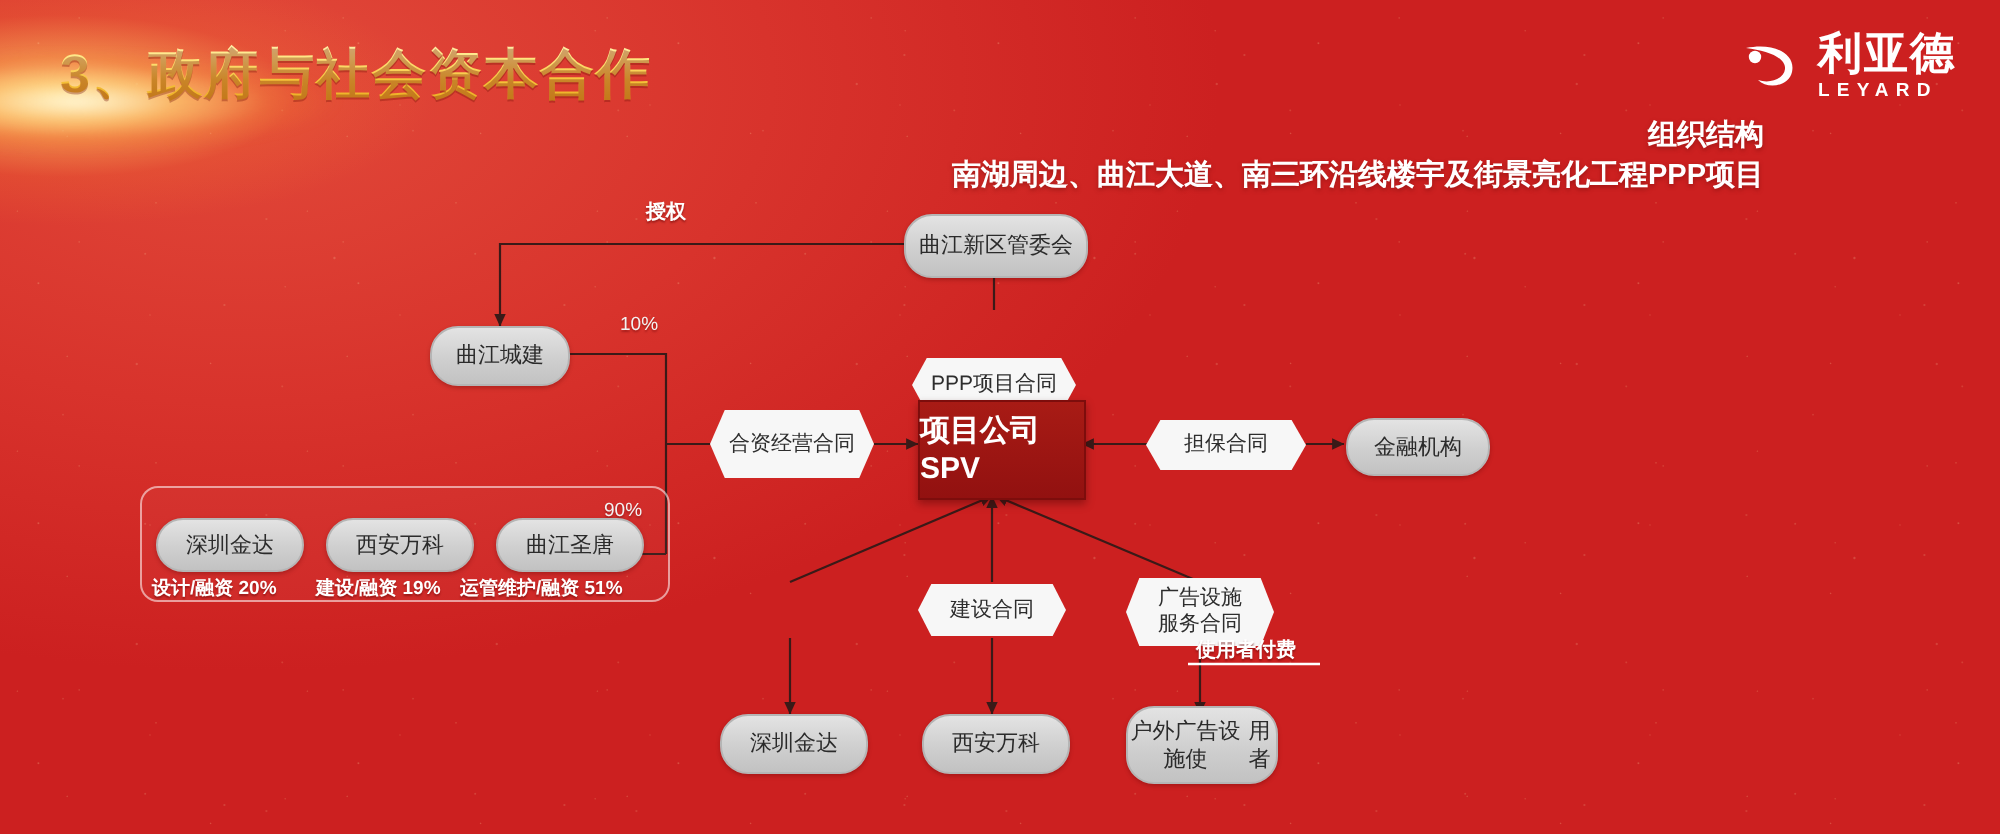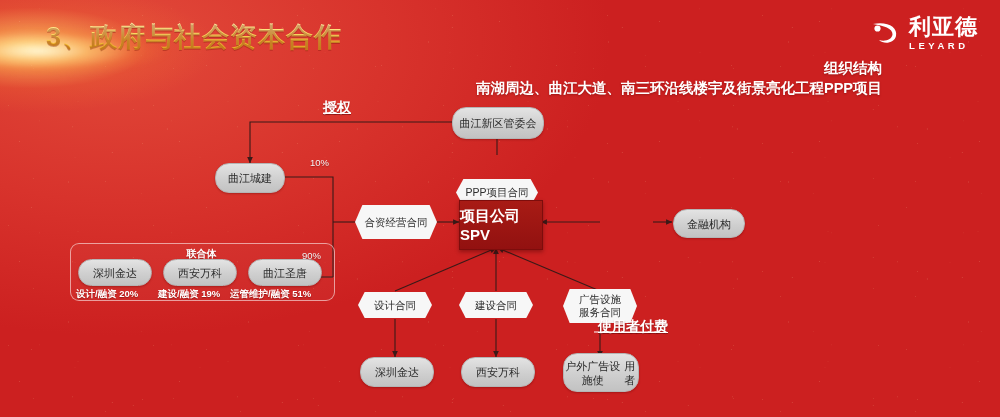--- a/index.html
+++ b/index.html
@@ -40,21 +40,21 @@
       175px 142px,125px 105px,185px 148px,132px 112px,168px 138px;
   }
   #glow-left{
     position:absolute;left:-120px;top:5px;width:330px;height:92px;pointer-events:none;
     background:radial-gradient(ellipse 165px 32px at 48% 50%, rgba(255,248,215,.92) 0%, rgba(255,210,120,.62) 30%, rgba(245,130,55,.26) 58%, rgba(220,60,40,0) 80%);
     filter:blur(2px);
   }
 
   
   #title{
-    position:absolute;left:46px;top:19px;
+    position:absolute;left:30px;top:19px;
     font-size:27px;font-weight:bold;letter-spacing:1px;
     background:linear-gradient(180deg,#fff4c0 0%,#ffe680 28%,#f5c23a 58%,#e8a519 100%);
     -webkit-background-clip:text;background-clip:text;color:transparent;
     text-shadow:0 1px 0 rgba(120,20,10,.35);
     white-space:nowrap;
   }
   #subtitle{
     position:absolute;right:118px;top:58px;width:430px;
     text-align:right;color:#ffffff;font-weight:bold;font-size:14.5px;line-height:20px;
     text-shadow:0 1px 2px rgba(110,12,10,.5);
@@ -84,23 +84,22 @@
     border:1px solid #7d0d0c;box-shadow:0 2px 4px rgba(60,0,0,.4);
   }
   .hexlabel{
     position:absolute;display:flex;align-items:center;justify-content:center;text-align:center;
     color:#2d2d2d;font-size:10.5px;line-height:13px;
     background:#f7f7f7;
     clip-path:polygon(9% 0%,91% 0%,100% 50%,91% 100%,9% 100%,0% 50%);
     box-shadow:0 1px 2px rgba(80,0,0,.25);
   }
   .plabel{
-    position:absolute;color:#ffffff;font-size:14px;font-weight:bold;white-space:nowrap;
+    position:absolute;color:#ffffff;font-size:10px;font-weight:bold;white-space:nowrap;
     text-shadow:0 1px 1px rgba(110,10,10,.55);
-    text-decoration:underline;
   }
   .edge-label{
     position:absolute;color:#f3f3f3;font-size:9.5px;white-space:nowrap;
     text-shadow:0 1px 1px rgba(110,10,10,.5);
   }
   #consortium-frame{
     position:absolute;left:70px;top:243px;width:263px;height:56px;
     border:1px solid rgba(255,255,255,.55);border-radius:9px;background:rgba(255,255,255,.03);
   }
   #consortium-title{
@@ -199,45 +198,44 @@
     <div class="hexlabel" style="left:355px;top:205px;width:82px;height:34px;">
       <span>合资经营</span>
       <span>合同</span>
     </div>
 
     <div class="spv" style="left:459px;top:200px;width:82px;height:48px;flex-direction:column;">
       <span>项目公司</span>
       <span>SPV</span>
     </div>
 
+    <div class="hexlabel" style="left:573px;top:210px;width:80px;height:25px;">
+      <span>担保合同</span>
+    </div>
 
     <div class="node" style="left:673px;top:209px;width:70px;height:27px;">
       <span>金融机构</span>
     </div>
 
     <div id="consortium-frame"></div>
-    <div id="consortium-title">联合体</div>
 
     <div class="node" style="left:78px;top:259px;width:72px;height:25px;">
       <span>深圳金达</span>
     </div>
     <div class="node" style="left:163px;top:259px;width:72px;height:25px;">
       <span>西安万科</span>
     </div>
     <div class="node" style="left:248px;top:259px;width:72px;height:25px;">
       <span>曲江圣唐</span>
     </div>
 
     <div class="member-note" style="left:76px;top:288px;">设计/融资  20%</div>
     <div class="member-note" style="left:158px;top:288px;">建设/融资  19%</div>
     <div class="member-note" style="left:230px;top:288px;">运管维护/融资  51%</div>
 
-    <div class="hexlabel" style="left:358px;top:292px;width:74px;height:26px;">
-      <span>设计合同</span>
-    </div>
     <div class="hexlabel" style="left:459px;top:292px;width:74px;height:26px;">
       <span>建设合同</span>
     </div>
     <div class="hexlabel" style="left:563px;top:289px;width:74px;height:34px;flex-direction:column;">
       <span>广告设施</span>
       <span>服务合同</span>
     </div>
 
     <div class="plabel" style="left:598px;top:318px;">使用者付费</div>
 

